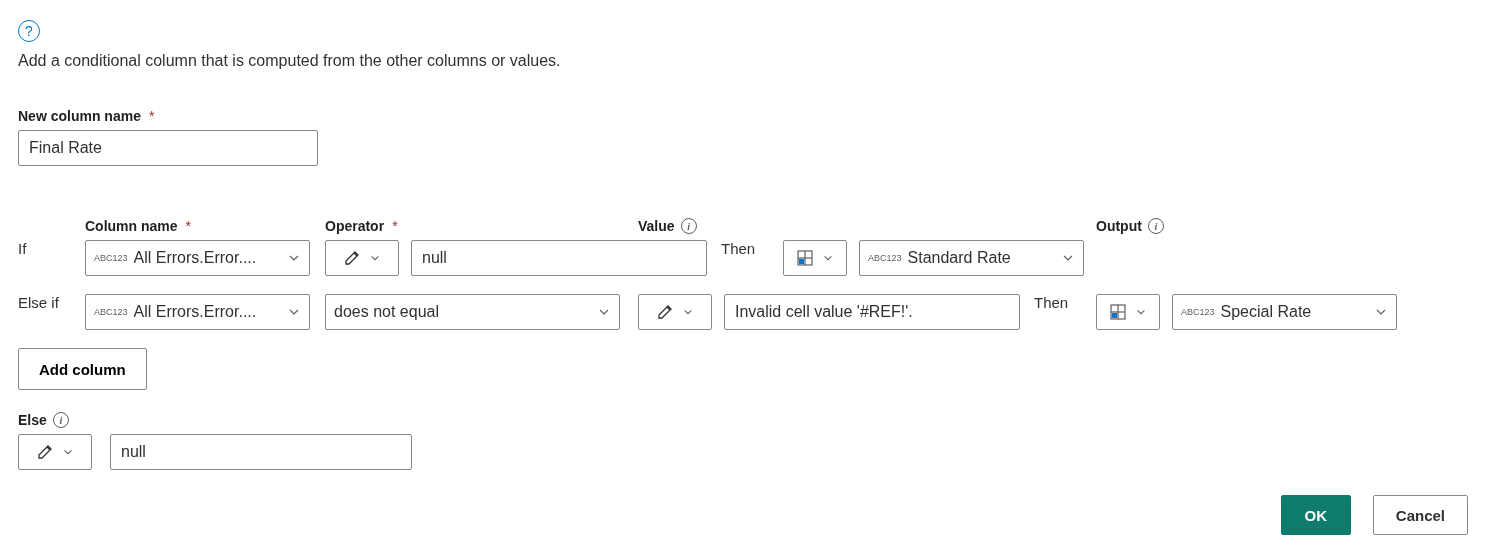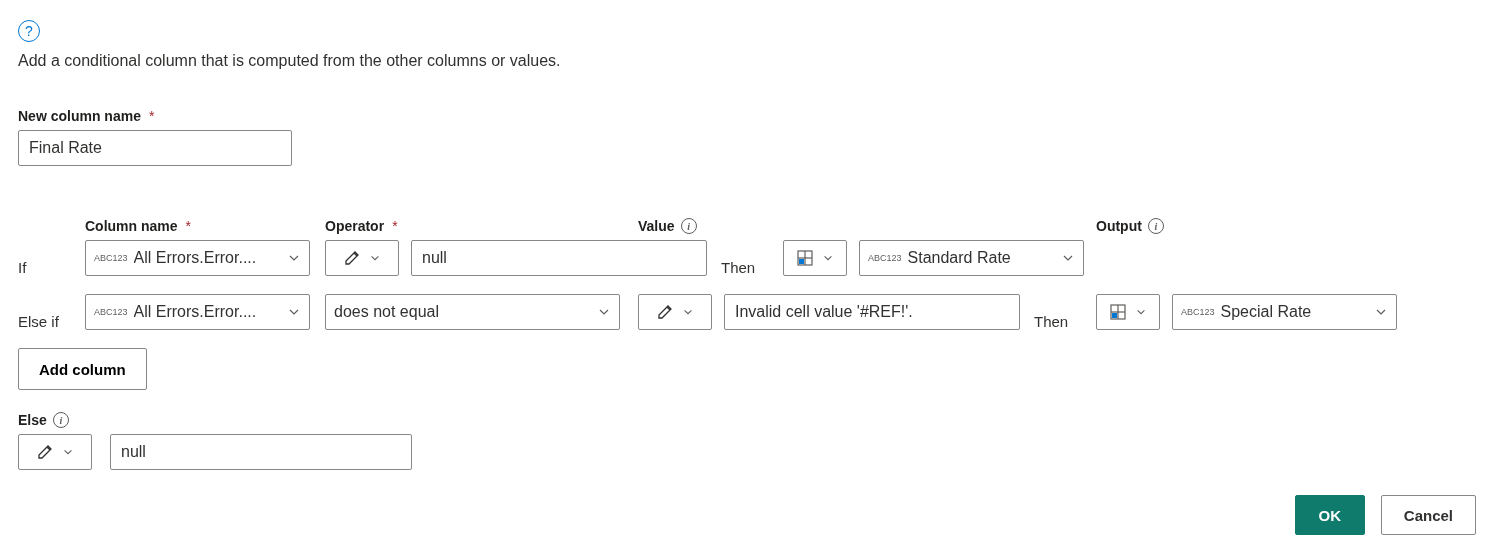--- a/index.html
+++ b/index.html
@@ -53,30 +53,30 @@
     height: 36px;
     border: 1px solid #8a8886;
     border-radius: 2px;
     padding: 0 10px;
     font-size: 16px;
     font-family: inherit;
     outline: none;
     color: #323130;
     background: #fff;
   }
-  .new-col-name { width: 274px; }
+  .new-col-name { width: 300px; }
   .grid-area { margin-top: 22px; }
   .header-row {
     display: flex;
     align-items: flex-end;
     margin-bottom: 6px;
   }
   .clause-row {
     display: flex;
-    align-items: flex-end;
+    align-items: flex-start;
     margin-bottom: 18px;
   }
   .col-keyword { width: 67px; font-size: 15px; color: #323130; flex-shrink: 0; }
   .col-colname { width: 225px; margin-right: 15px; flex-shrink: 0; }
   .col-operator { width: 295px; margin-right: 18px; flex-shrink: 0; }
   .col-value-btn { width: 74px; margin-right: 12px; flex-shrink: 0; }
   .col-value-input { width: 296px; margin-right: 14px; flex-shrink: 0; }
   .col-then { width: 62px; font-size: 15px; color: #323130; flex-shrink: 0; }
   .col-output-btn { width: 64px; margin-right: 12px; flex-shrink: 0; }
   .col-output-sel { width: 225px; flex-shrink: 0; }
@@ -151,24 +151,24 @@
     font-size: 15px;
     font-weight: 600;
     cursor: pointer;
     font-family: inherit;
   }
   .else-section { margin-top: 22px; }
   .else-row { display: flex; align-items: center; gap: 18px; margin-top: 6px;}
   .else-input { width: 302px; }
   .footer {
     position: absolute;
-    right: 10px;
+    right: 18px;
     bottom: 18px;
     display: flex;
-    gap: 16px;
+    gap: 22px;
   }
   .btn {
     height: 40px;
     min-width: 70px;
     padding: 0 22px;
     border-radius: 2px;
     font-size: 15px;
     font-weight: 600;
     cursor: pointer;
     font-family: inherit;

